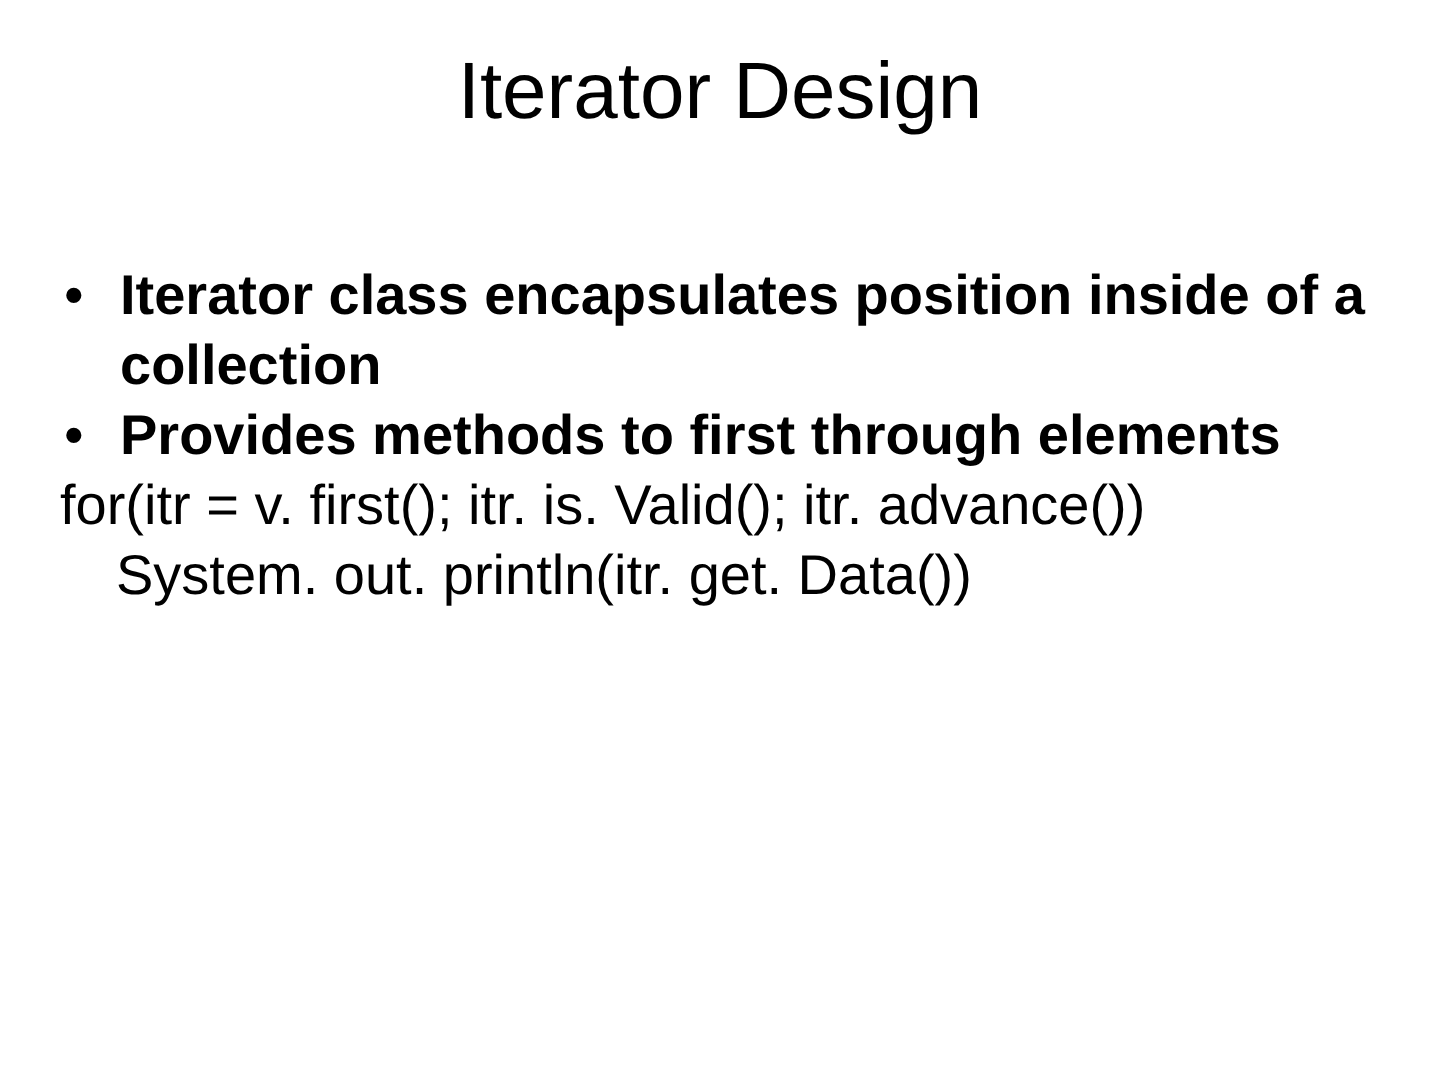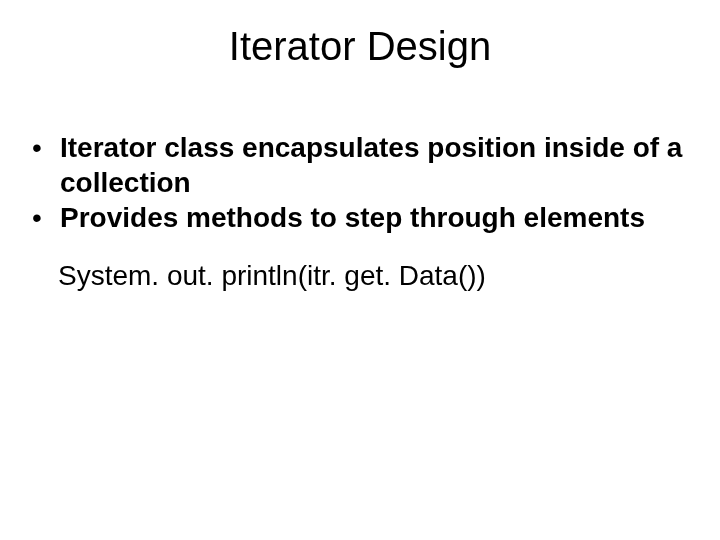--- a/index.html
+++ b/index.html
@@ -48,33 +48,33 @@
   }
   .bullet-text {
     flex: 1;
     font-weight: bold;
   }
   .plain-line {
     margin: 0;
   }
   .indent {
     padding-left: 28px;
-    margin-top: 23px;
   }
 </style>
 </head>
 <body>
 
 <div class="slide">
   <div class="title">Iterator Design</div>
 
   <div class="body">
     <div class="bullet-row">
       <div class="bullet-dot">•</div>
       <div class="bullet-text">Iterator class encapsulates position inside of a collection</div>
     </div>
     <div class="bullet-row">
       <div class="bullet-dot">•</div>
-      <div class="bullet-text">Provides methods to step through elements</div>
+      <div class="bullet-text">Provides methods to first through elements</div>
     </div>
+    <div class="plain-line">for(itr = v. first(); itr. is. Valid(); itr. advance())</div>
     <div class="plain-line indent">System. out. println(itr. get. Data())</div>
   </div>
 </div>
 
 </body></html>

